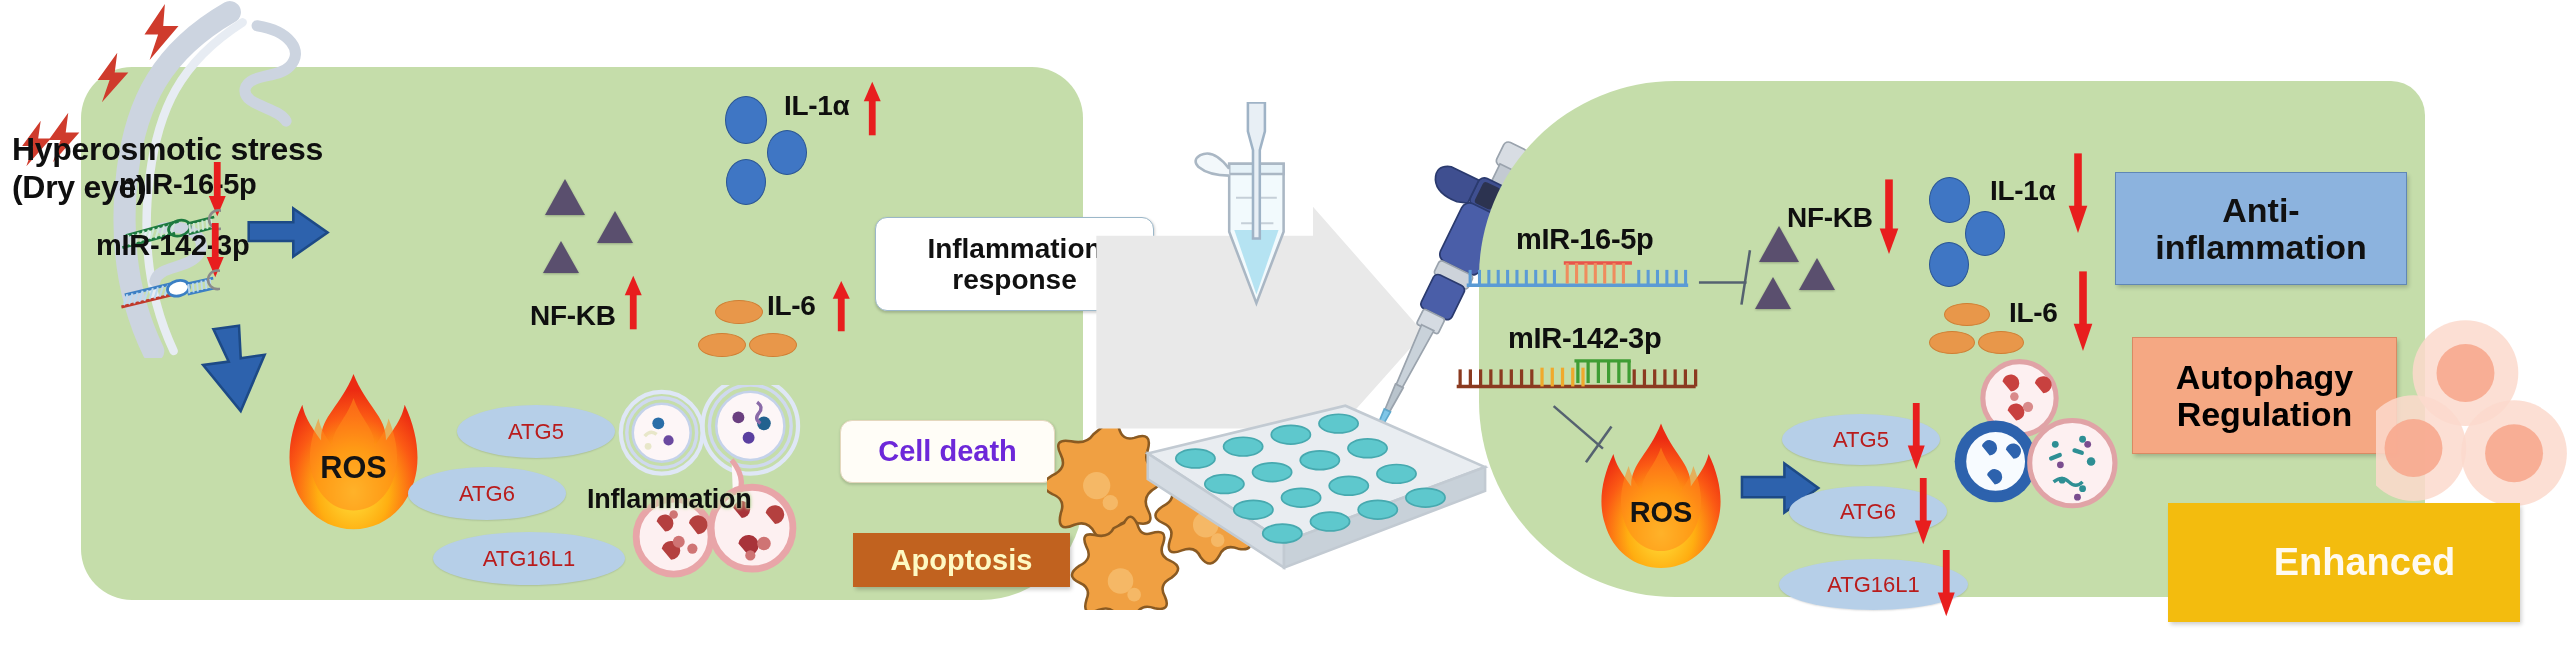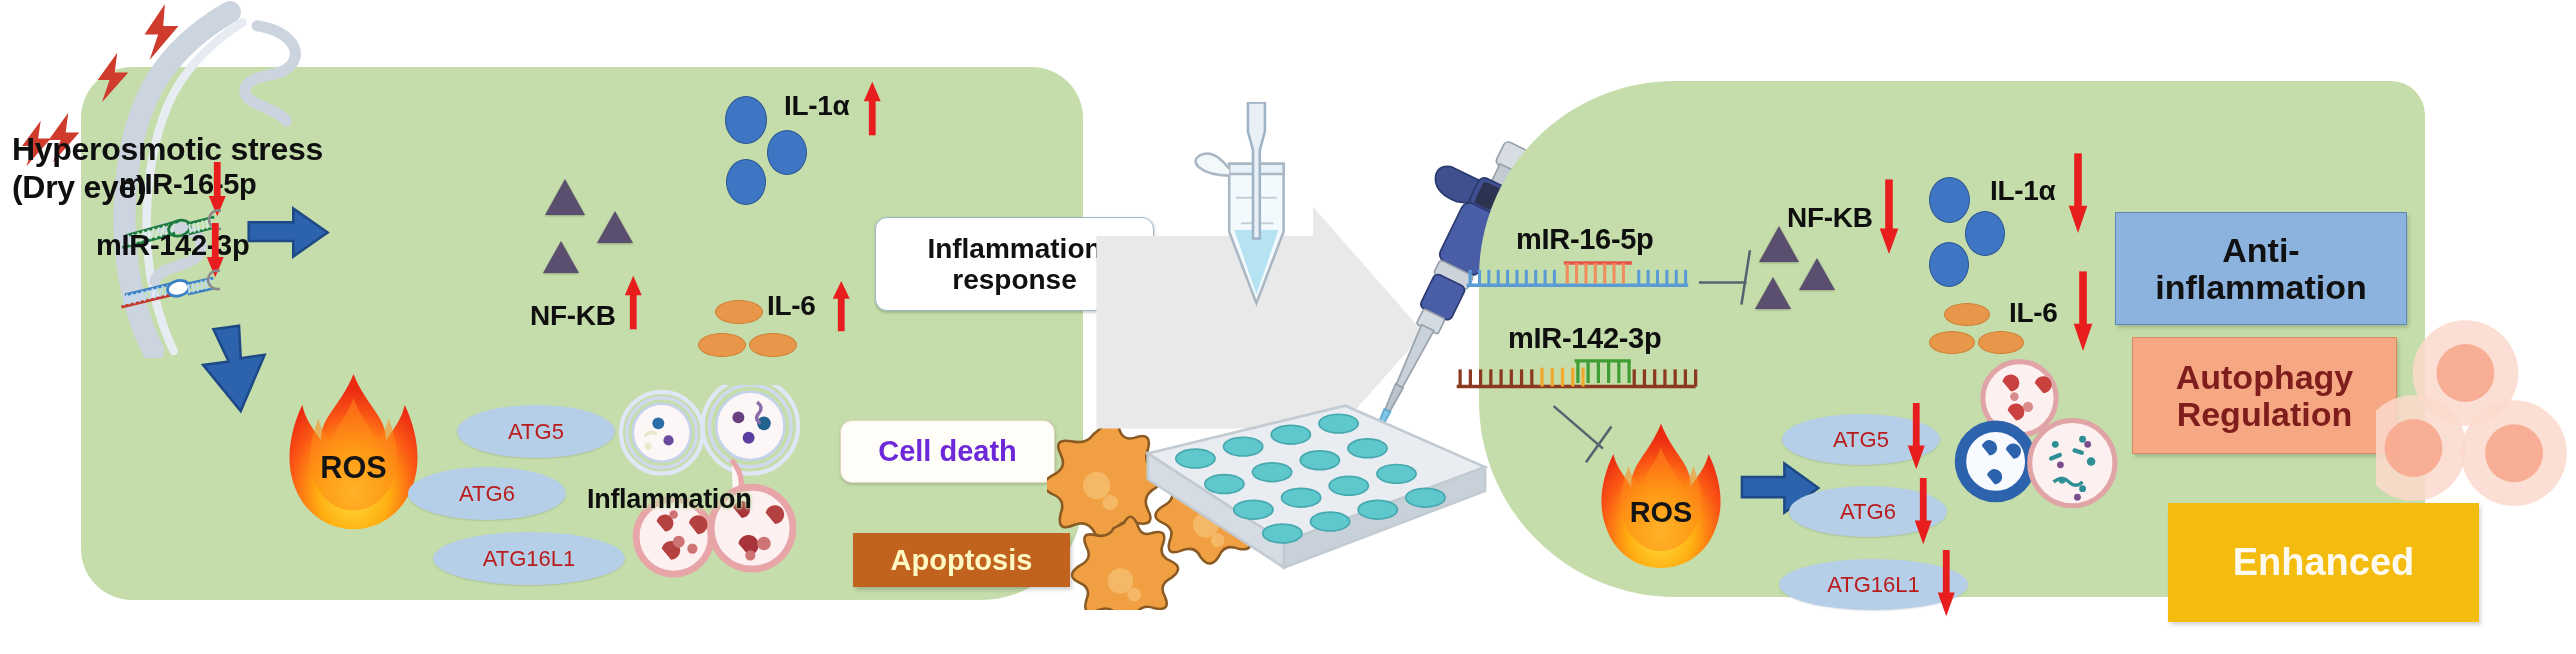--- a/index.html
+++ b/index.html
@@ -25,27 +25,27 @@
   .boxwhite{background:#ffffff;border:1.7px solid #9bb7c9;border-radius:12px;
     display:flex;align-items:center;justify-content:center;text-align:center;
     font-weight:bold;color:#111;box-shadow:0.9px 1.7px 2.6px rgba(0,0,0,.18);}
   .boxcream{background:#fffdf7;border:1.7px solid #e4d7bd;border-radius:12px;
     display:flex;align-items:center;justify-content:center;text-align:center;
     font-weight:bold;color:#6d28d9;box-shadow:0.9px 1.7px 2.6px rgba(0,0,0,.15);}
   .boxapop{background:#c1621f;display:flex;align-items:center;justify-content:center;
     text-align:center;font-weight:bold;color:#fef9c3;box-shadow:1.7px 2.6px 4.3px rgba(0,0,0,.22);}
   .boxblue{background:#8cb3de;border:0.9px solid #5f87b5;display:flex;align-items:center;
     justify-content:center;text-align:center;font-weight:bold;color:#111;
-    box-shadow:1.7px 2.6px 4.3px rgba(0,0,0,.2);line-height:1.06;margin-top:40px;}
+    box-shadow:1.7px 2.6px 4.3px rgba(0,0,0,.2);line-height:1.06;}
   .boxsalmon{background:#f5a883;border:0.9px solid #d98a63;display:flex;align-items:center;
-    justify-content:center;text-align:center;font-weight:bold;color:#7f1d1d;
+    justify-content:center;text-align:center;font-weight:bold;color:#000000;
     box-shadow:1.7px 2.6px 4.3px rgba(0,0,0,.2);line-height:1.06;}
   .boxyellow{background:#f3bc0e;display:flex;align-items:center;justify-content:center;
     text-align:center;font-weight:bold;color:#fffaf0;line-height:1.05;
-    box-shadow:1.7px 2.6px 4.3px rgba(0,0,0,.2);}
+    box-shadow:1.7px 2.6px 4.3px rgba(0,0,0,.2);padding-left:41px;}
 
   
   .atg{background:#b6cfe8;border-radius:50%;display:flex;align-items:center;
     justify-content:center;box-shadow:0 0.9px 1.7px rgba(0,0,0,.12);}
 
   
   .il1{background:#3f76c4;border:1.7px solid #2a5594;border-radius:50%;}
   .il6{background:#e8974a;border:1.7px solid #cf7f34;border-radius:50%;}
 
   

